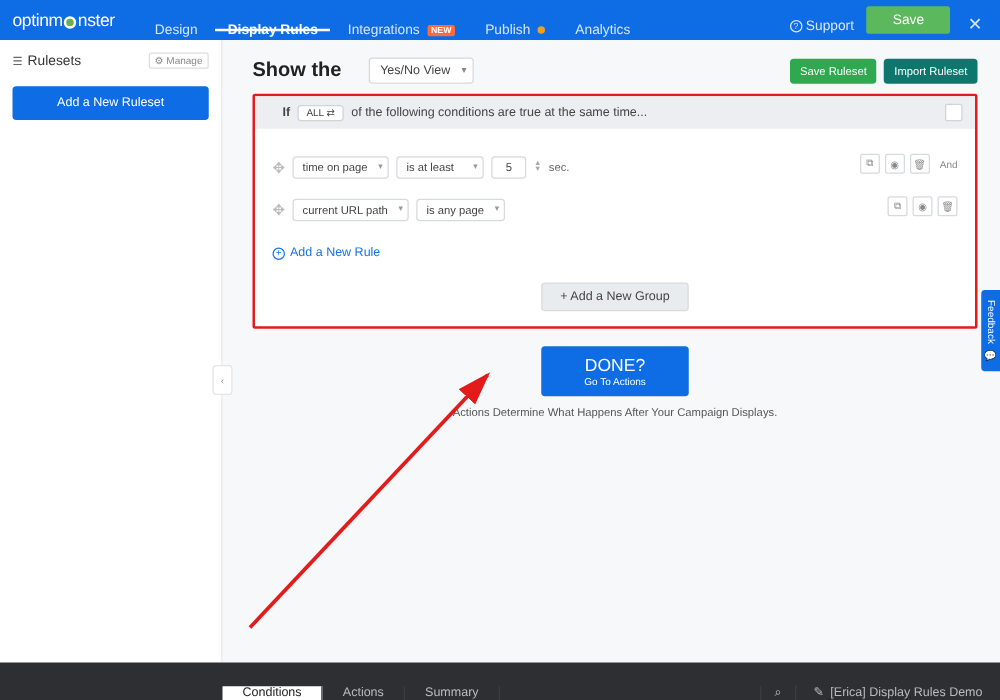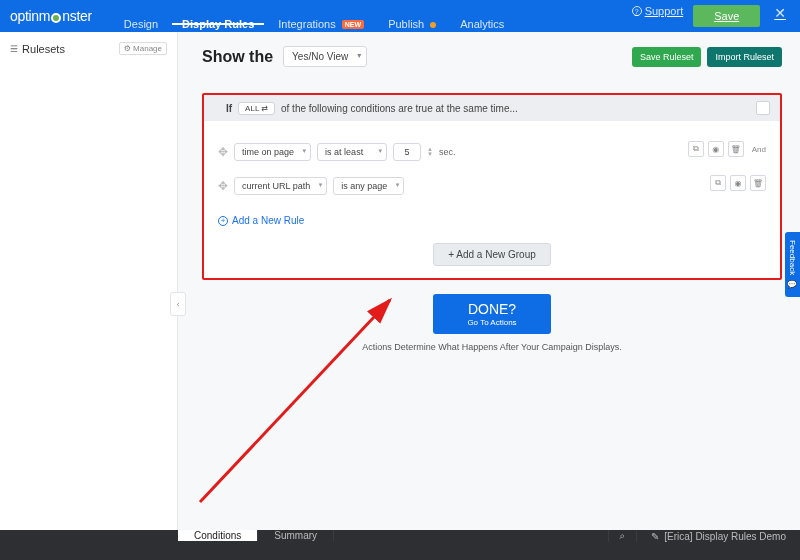--- a/index.html
+++ b/index.html
@@ -8,38 +8,38 @@
 
 .topbar { height: 32px; background: #0e6ce4; color: #fff; display: flex; align-items: center; padding: 0 10px; font-size: 11px; }
 .logo { font-weight: 400; font-size: 14px; letter-spacing: -0.3px; display: flex; align-items: flex-end; }
 .logo .eye { display: inline-block; width: 10px; height: 10px; background: #6ab04c; border-radius: 50%; margin: 0 1px; border: 2px solid #fff; position: relative; top: -1px; }
 .topnav { display: flex; gap: 4px; margin-left: 22px; }
 .topnav .item { padding: 0 10px; height: 16px; line-height: 32px; color: #d5e6ff; cursor: pointer; position: relative; }
 .topnav .item.active { color: #fff; font-weight: 600; }
 .topnav .item.active::after { content: ""; position: absolute; left: 0; right: 0; bottom: -1px; height: 2px; background: #fff; }
 .badge-new { background: #ff6a3d; color: #fff; font-size: 7px; padding: 1px 3px; border-radius: 2px; margin-left: 3px; font-weight: 700; position: relative; top: -1px; }
 .badge-dot { display: inline-block; width: 6px; height: 6px; background: #f0a020; border-radius: 50%; margin-left: 3px; }
-.top-right { margin-left: auto; display: flex; align-items: flex-start; gap: 10px; text-decoration: underline; }
+.top-right { margin-left: auto; display: flex; align-items: flex-end; gap: 10px; }
 .support { color: #d5e6ff; display: flex; align-items: center; gap: 3px; cursor: pointer; }
 .btn-save { background: #5cb85c; color: #fff; border: none; padding: 5px 21px; font-size: 11px; border-radius: 2px; cursor: pointer; }
 .top-close { color: #d5e6ff; font-size: 14px; cursor: pointer; padding: 0 4px; }
 
 
 .body { display: flex; height: 498px; }
 .sidebar { width: 178px; background: #fff; border-right: 1px solid #e6e8ec; padding: 10px; position: relative; }
 .side-head { display: flex; align-items: center; justify-content: space-between; margin-bottom: 14px; }
 .side-head .lbl { font-size: 11px; color: #333; display: flex; gap: 4px; align-items: center; }
 .manage-btn { font-size: 8px; color: #888; border: 1px solid #ddd; padding: 1px 4px; border-radius: 2px; cursor: pointer; }
 .ruleset-name { font-size: 11px; color: #222; margin-bottom: 14px; }
 .ruleset-name .editing { font-style: italic; color: #888; font-size: 10px; }
 .btn-add-ruleset { width: 100%; background: #0e6ce4; color: #fff; border: none; padding: 8px 0; font-size: 10px; border-radius: 3px; cursor: pointer; }
 .side-collapse { position: absolute; right: -9px; top: 260px; width: 16px; height: 24px; background: #fff; border: 1px solid #e1e4e8; border-radius: 3px; display: flex; align-items: center; justify-content: center; font-size: 8px; color: #888; cursor: pointer; }
 
 .main { flex: 1; padding: 14px 18px 0 24px; position: relative; overflow: hidden; }
-.main-head { display: flex; align-items: center; gap: 10px; margin-bottom: 26px; }
+.main-head { display: flex; align-items: center; gap: 22px; margin-bottom: 8px; }
 .show-the { font-size: 16px; font-weight: 700; color: #222; }
 .view-select { border: 1px solid #d6d9de; border-radius: 3px; background: #fff; padding: 4px 18px 4px 8px; font-size: 10px; color: #444; cursor: pointer; position: relative; }
 .view-select::after { content: "▾"; position: absolute; right: 5px; top: 4px; font-size: 8px; color: #888; }
 .head-actions { margin-left: auto; display: flex; gap: 6px; align-items: center; }
 .btn-green { background: #2fa84f; color: #fff; border: none; padding: 5px 8px; font-size: 9px; border-radius: 3px; cursor: pointer; }
 .btn-blue { background: #0f766e; color: #fff; border: none; padding: 5px 8px; font-size: 9px; border-radius: 3px; cursor: pointer; }
 
 .rules-box { border: 2px solid #e21b1b; border-radius: 2px; background: #fff; padding: 0; }
 .rules-header { background: #eceef1; padding: 6px 10px; font-size: 10px; color: #444; display: flex; align-items: center; gap: 6px; }
 .if-label { font-weight: 600; margin-left: 12px; }
@@ -68,21 +68,21 @@
 .btn-done .big { font-size: 14px; font-weight: 400; display: block; }
 .btn-done .small { font-size: 8px; display: block; }
 .help-text { font-size: 9px; color: #555; margin-top: 8px; }
 
 .arrow-svg { position: absolute; left: -8px; top: 250px; width: 250px; height: 240px; pointer-events: none; }
 
 
 .feedback { position: absolute; right: 0; top: 232px; background: #0e6ce4; color: #fff; font-size: 8px; padding: 8px 3px; border-radius: 3px 0 0 3px; writing-mode: vertical-rl; cursor: pointer; display: flex; align-items: center; gap: 4px; }
 
 
-.bottombar { position: absolute; left: 0; right: 0; bottom: 0; height: 30px; background: #2d2f33; color: #bbb; display: flex; align-items: flex-start; font-size: 10px; margin-top: 45px; }
+.bottombar { position: absolute; left: 0; right: 0; bottom: 0; height: 30px; background: #2d2f33; color: #bbb; display: flex; align-items: flex-end; font-size: 10px; margin-top: 45px; }
 .bottombar .spacer { width: 178px; }
 .bottombar .btab { padding: 0 16px; display: flex; align-items: center; cursor: pointer; border-right: 1px solid #3a3c40; }
 .bottombar .btab.active { background: #fff; color: #222; }
 .bottombar .right { margin-left: auto; display: flex; align-items: center; gap: 0; }
 .bottombar .search { width: 28px; display: flex; align-items: center; justify-content: center; border-left: 1px solid #3a3c40; cursor: pointer; height: 100%; }
 .bottombar .crumb { padding: 0 14px; display: flex; align-items: center; gap: 5px; border-left: 1px solid #3a3c40; height: 100%; cursor: pointer; }
 </style>
 </head>
 <body>
 
@@ -117,20 +117,21 @@
 
 <div class="body">
   <div class="sidebar">
     <div class="side-head">
       <div class="lbl">
         <span style="font-size:9px;color:#666;">☰</span>
         <span>Rulesets</span>
       </div>
       <div class="manage-btn">⚙ Manage</div>
     </div>
+    <button class="btn-add-ruleset">Add a New Ruleset</button>
     <div class="side-collapse">‹</div>
   </div>
 
   <div class="main">
     <div class="main-head">
       <div class="show-the">Show the</div>
       <div class="view-select">Yes/No View</div>
       <div class="head-actions">
         <button class="btn-green">Save Ruleset</button>
         <button class="btn-blue">Import Ruleset</button>
@@ -206,20 +207,21 @@
 </div>
 
 <div class="feedback">
   <span>Feedback</span>
   <span>💬</span>
 </div>
 
 <div class="bottombar">
   <div class="spacer"></div>
   <div class="btab active">Conditions</div>
+  <div class="btab">Actions</div>
   <div class="btab">Summary</div>
   <div class="right">
     <div class="search">⌕</div>
     <div class="crumb">
       <span>✎</span>
       <span>[Erica] Display Rules Demo</span>
     </div>
   </div>
 </div>
 

